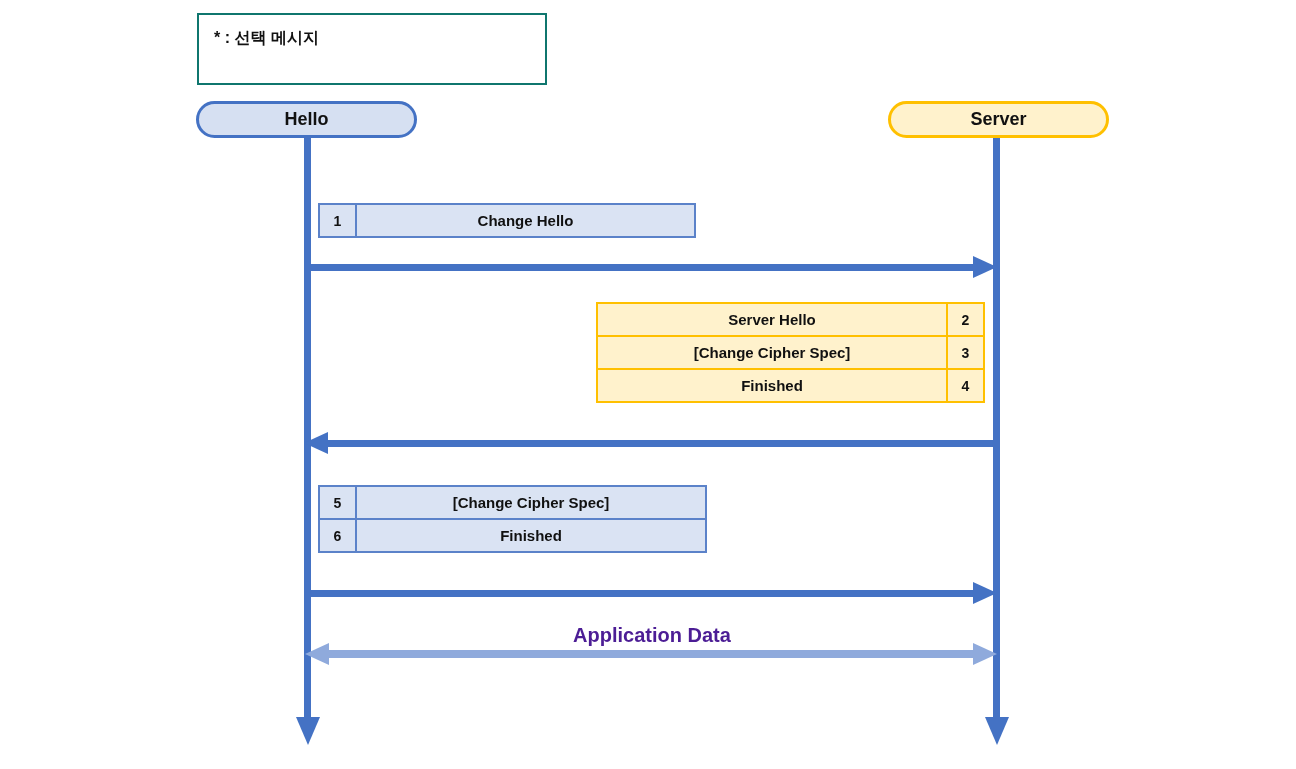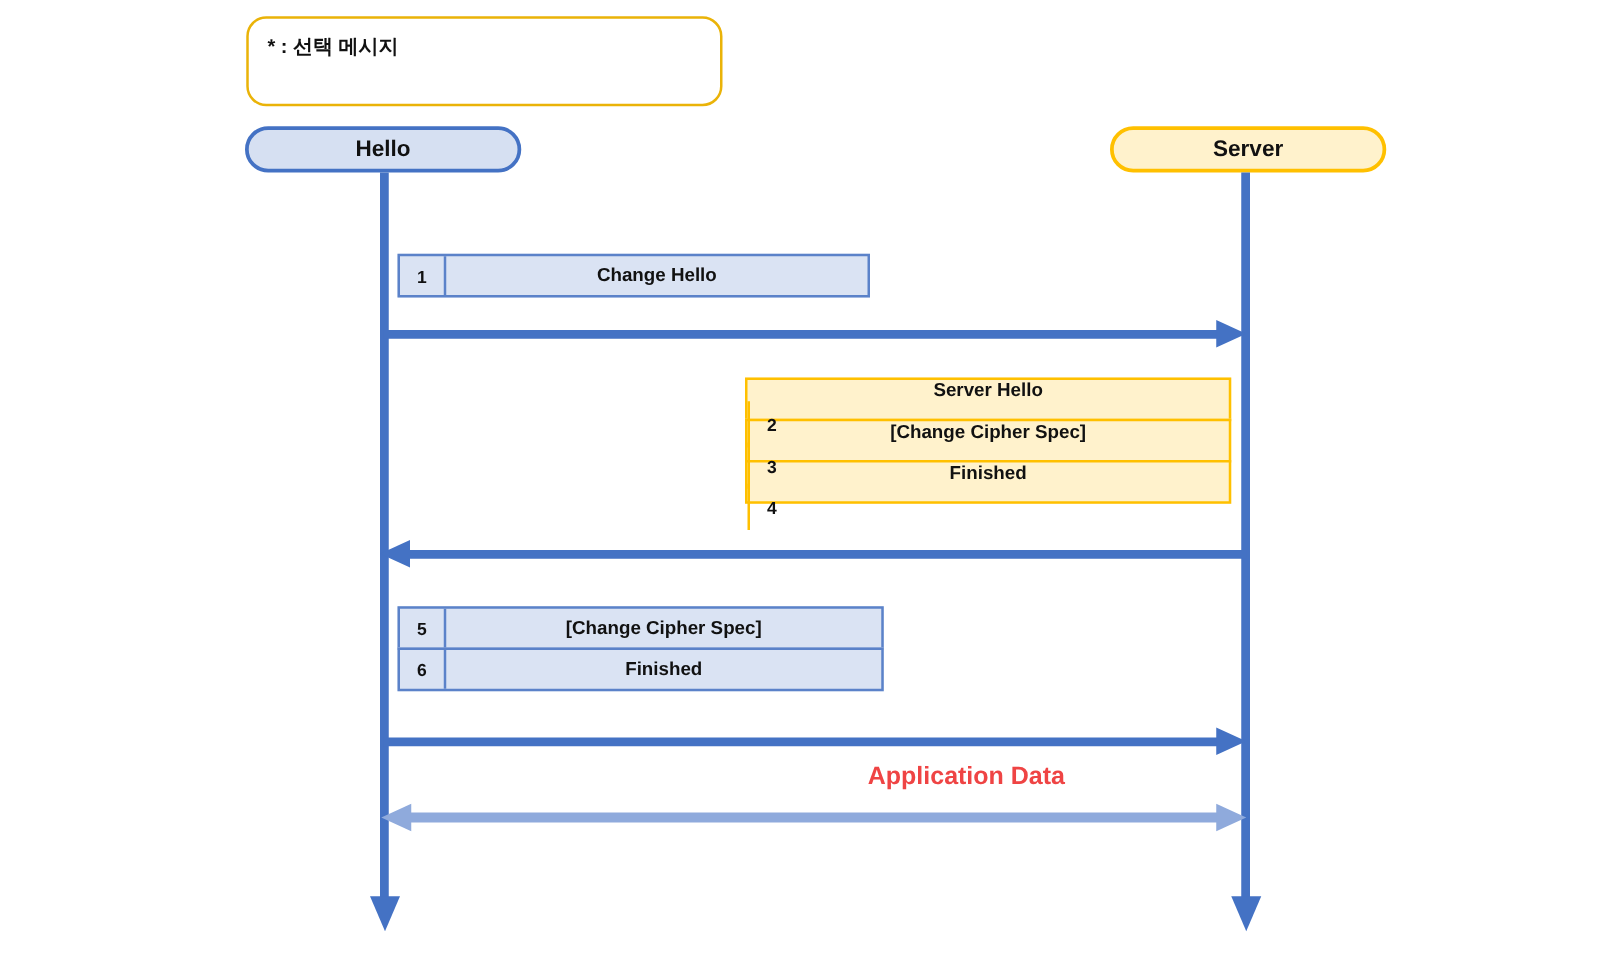--- a/index.html
+++ b/index.html
@@ -2,22 +2,22 @@
 <html><head>
 <meta charset="utf-8">
 <style>
   html,body{margin:0;padding:0;background:#fff;}
   .canvas{
     position:relative;width:1296px;height:769px;background:#ffffff;overflow:hidden;
     font-family:"Liberation Sans","DejaVu Sans",sans-serif;color:#111;
   }
   
   .legend{
-    position:absolute;left:197px;top:13px;width:381px;height:72px;
-    border:2px solid #eab308;border-radius:16px;box-sizing:border-box;
+    position:absolute;left:197px;top:13px;width:350px;height:72px;
+    border:2px solid #0f766e;border-radius:0;box-sizing:border-box;
     padding:11px 10px 0 15px;font-size:16px;font-weight:bold;line-height:24px;
     background:#fff;
   }
   
   .pill{
     position:absolute;top:101px;width:221px;height:37px;border-radius:19px;
     box-sizing:border-box;display:flex;align-items:center;justify-content:center;
     font-size:18px;font-weight:bold;
   }
   .pill.client{left:196px;background:#d6e0f2;border:3px solid #4472c4;}
@@ -33,21 +33,21 @@
   }
   .lifeline-head.client{left:296px;}
   .lifeline-head.server{left:985px;}
   
   .msg-table{position:absolute;box-sizing:border-box;}
   .msg-row{
     display:flex;height:35px;box-sizing:border-box;
     font-size:15px;font-weight:bold;
   }
   .blue .msg-row{background:#dae3f3;border:2px solid #5b82c9;}
-  .yellow .msg-row{background:#fff2cc;border:2px solid #ffc000;flex-direction:column;}
+  .yellow .msg-row{background:#fff2cc;border:2px solid #ffc000;}
   .msg-table .msg-row + .msg-row{margin-top:-2px;}
   .num-cell{
     width:37px;flex:0 0 37px;display:flex;align-items:center;justify-content:center;
     box-sizing:border-box;font-size:14px;
   }
   .blue .num-cell.left{border-right:2px solid #5b82c9;}
   .yellow .num-cell.right{border-left:2px solid #ffc000;}
   .label-cell{flex:1;display:flex;align-items:center;justify-content:center;}
   
   .h-line{position:absolute;height:7px;background:#4472c4;}
@@ -59,22 +59,22 @@
   .head-left{
     position:absolute;width:0;height:0;
     border-top:11px solid transparent;border-bottom:11px solid transparent;
     border-right:24px solid #4472c4;
   }
   .light .h-line{background:#8faadc;height:8px;}
   .light .head-right{border-left-color:#8faadc;border-top-width:11px;border-bottom-width:11px;}
   .light .head-left{border-right-color:#8faadc;}
   
   .app-data-label{
-    position:absolute;left:452px;top:610px;width:400px;text-align:right;
-    font-size:20px;font-weight:bold;color:#ef4444;
+    position:absolute;left:452px;top:624px;width:400px;text-align:center;
+    font-size:20px;font-weight:bold;color:#4c1d95;
   }
 </style>
 </head>
 <body>
 
 <div class="canvas">
 
   <div class="legend">
     <div>* : 선택 메시지</div>
   </div>

